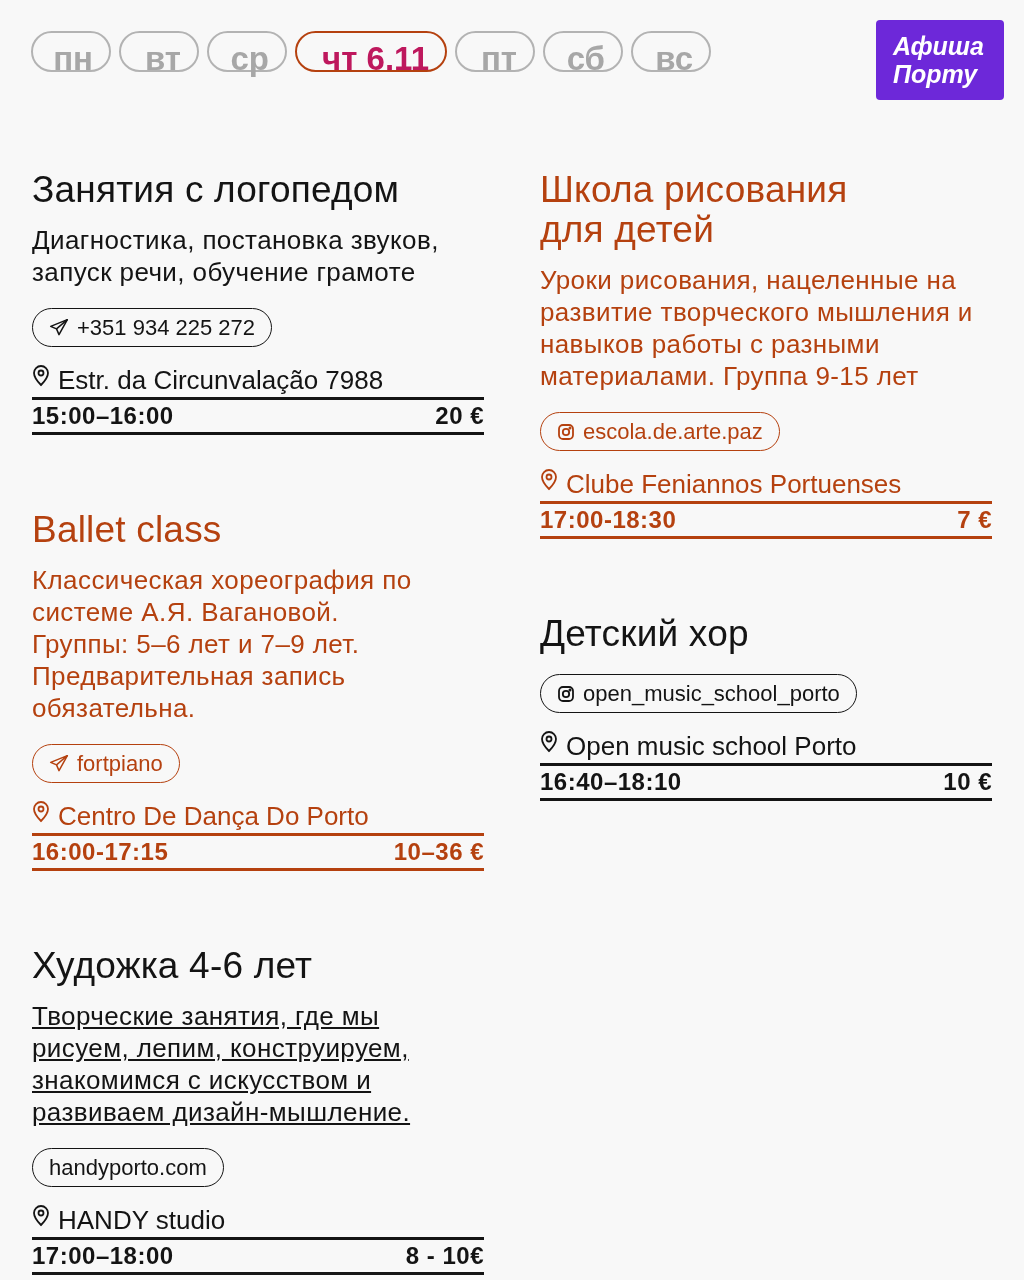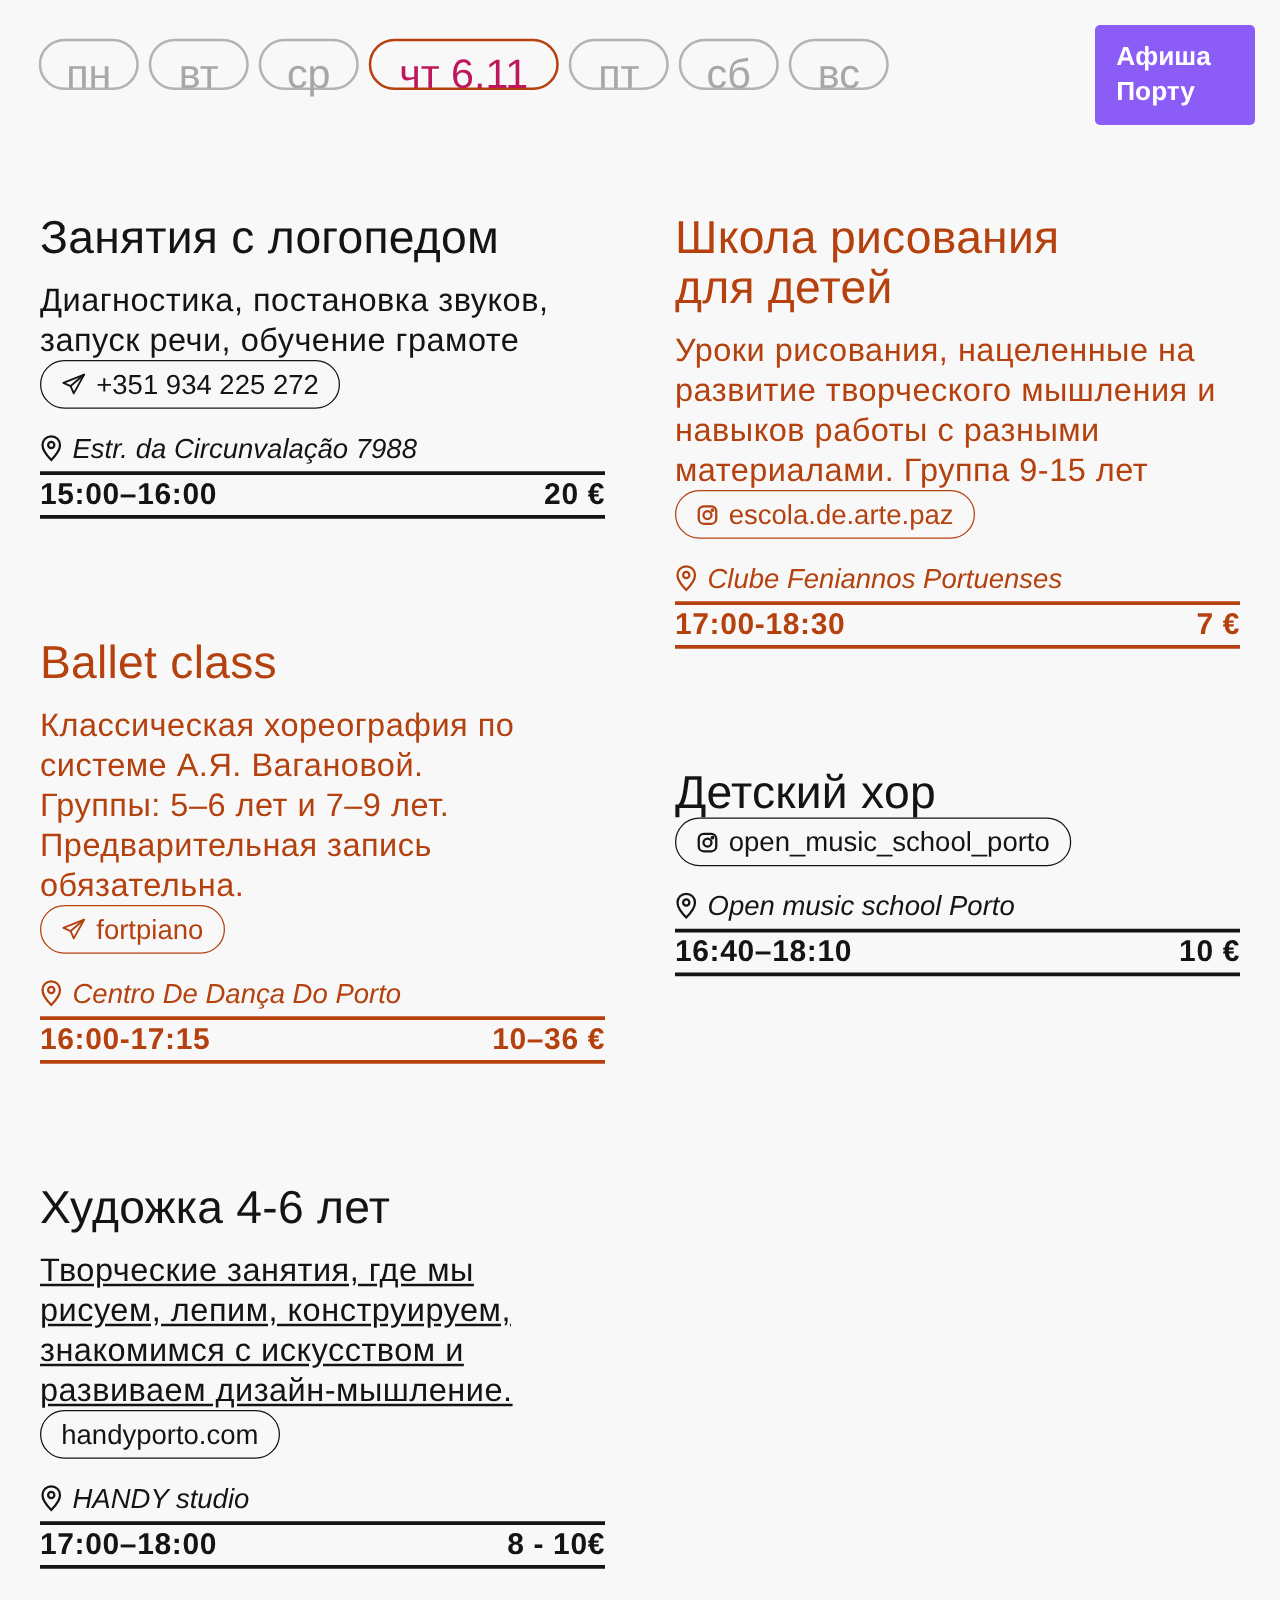--- a/index.html
+++ b/index.html
@@ -3,42 +3,44 @@
   <meta charset="utf-8">
   <style>
     * { box-sizing: border-box; margin: 0; padding: 0; }
     html, body { width: 1024px; height: 1280px; background: #f8f8f8; overflow: hidden; }
     body { position: relative; font-family: "Liberation Sans", "DejaVu Sans", sans-serif; color: #141414; }
 
     .days { position: absolute; left: 31px; top: 31px; display: flex; gap: 8px; }
     .day {
       height: 41px; min-width: 80px; padding: 0 16px;
       border: 2.5px solid #b3b3b3; border-radius: 29px;
-      color: #a7a7a7; font-size: 33px; line-height: 52px; text-align: center;
+      color: #a7a7a7; font-size: 33px; line-height: 52px; text-align: right;
       letter-spacing: 0px;
+      font-weight: bold;
     }
     .day.active { border-color: #b5410f; color: #be185d; padding: 0 16px; min-width: 152px; }
 
     .logo {
       position: absolute; left: 876px; top: 20px; width: 128px; height: 80px;
-      background: #8b5cf6; border-radius: 4px; color: #fff;
-      font-weight: bold; font-size: 21px; line-height: 28px;
+      background: #6d28d9; border-radius: 4px; color: #fff;
+      font-weight: bold; font-size: 25px; line-height: 28px;
       padding: 12px 0 0 17px;
+      font-style: italic;
     }
 
     .card { position: absolute; width: 452px; }
     .card .title { font-weight: normal; font-size: 37px; line-height: 40px; letter-spacing: 0.2px; margin-top: 48px; }
     .card .desc { font-size: 26px; line-height: 32px; margin-top: 14px; letter-spacing: 0.4px; }
     .card .pill {
       display: inline-flex; align-items: center; gap: 8px;
-      height: 39px; padding: 0 16px; 
+      height: 39px; padding: 0 16px; margin-top: 20px;
       border: 1.5px solid #141414; border-radius: 20px;
       font-size: 22px; line-height: 36px;
     }
-    .card .loc { display: flex; align-items: center; gap: 8px; font-size: 22px; margin-top: 18px; height: 28px; font-style: italic; }
+    .card .loc { display: flex; align-items: flex-start; gap: 8px; font-size: 26px; margin-top: 18px; height: 28px; }
     .card .bar {
       display: flex; justify-content: space-between; align-items: center;
       border-top: 3px solid #141414; border-bottom: 3px solid #141414;
       height: 38px; margin-top: 4px;
       font-weight: bold; font-size: 24px; letter-spacing: 0.5px;
     }
     .card.accent { color: #b5410f; }
     .card.accent .pill { border-color: #b5410f; }
     .card.accent .bar { border-color: #b5410f; }
     svg { display: block; }

